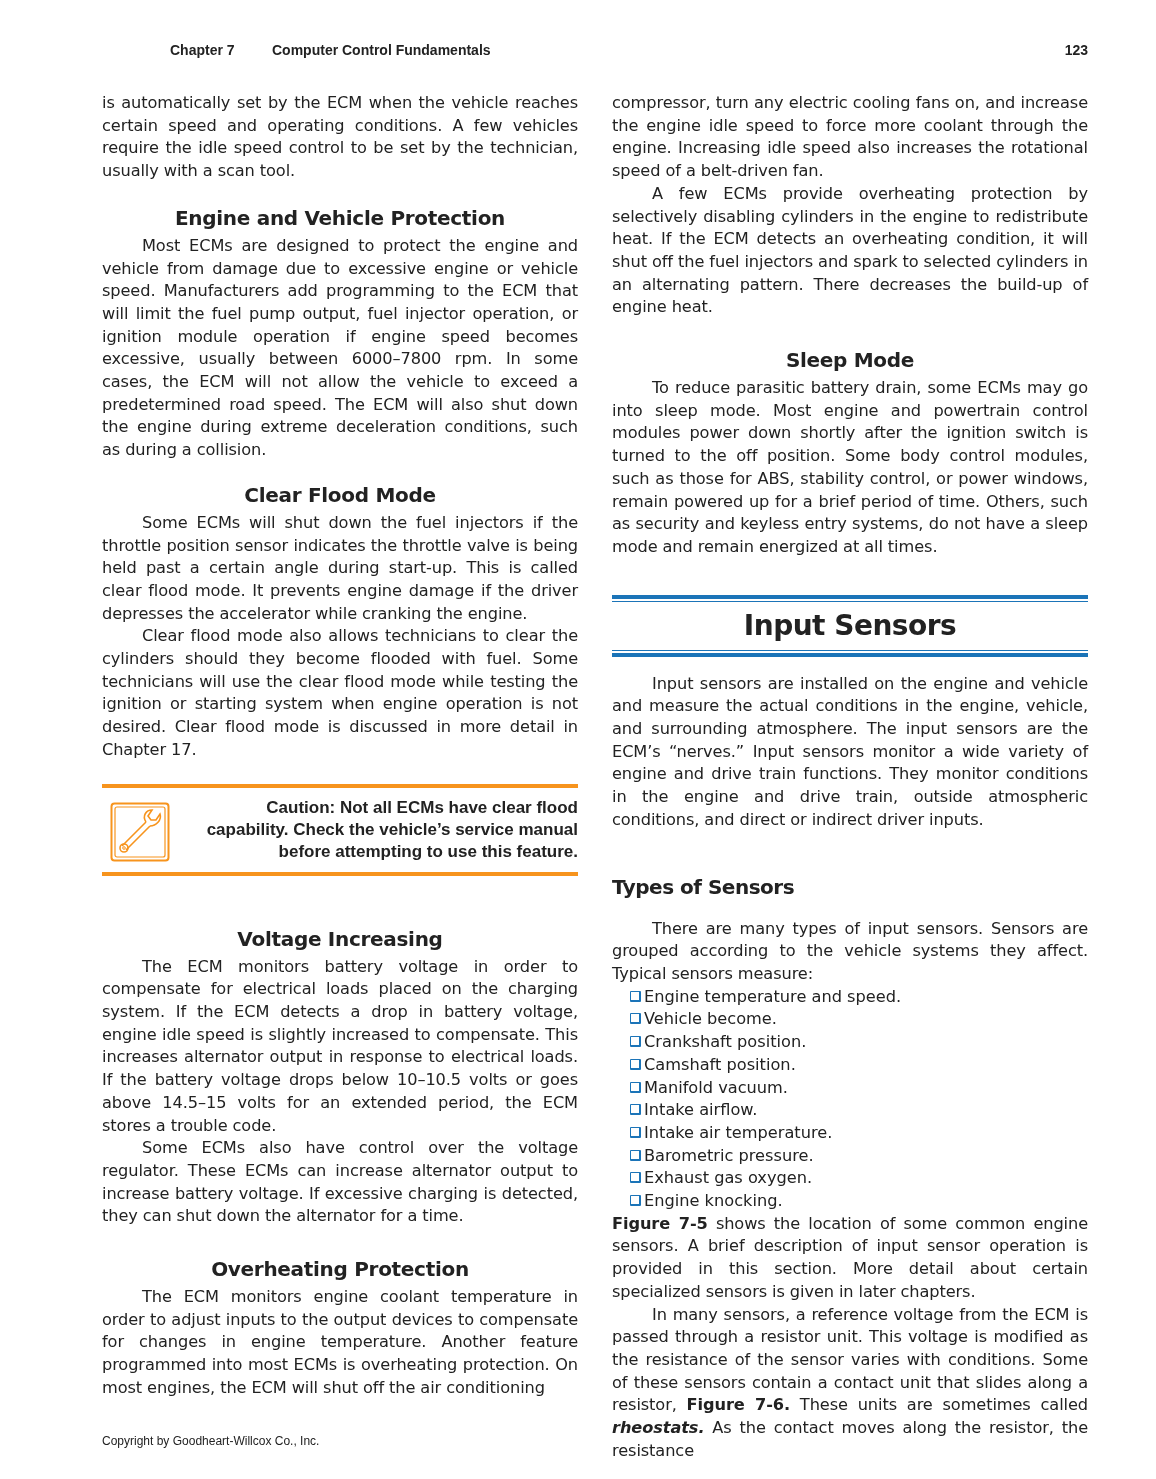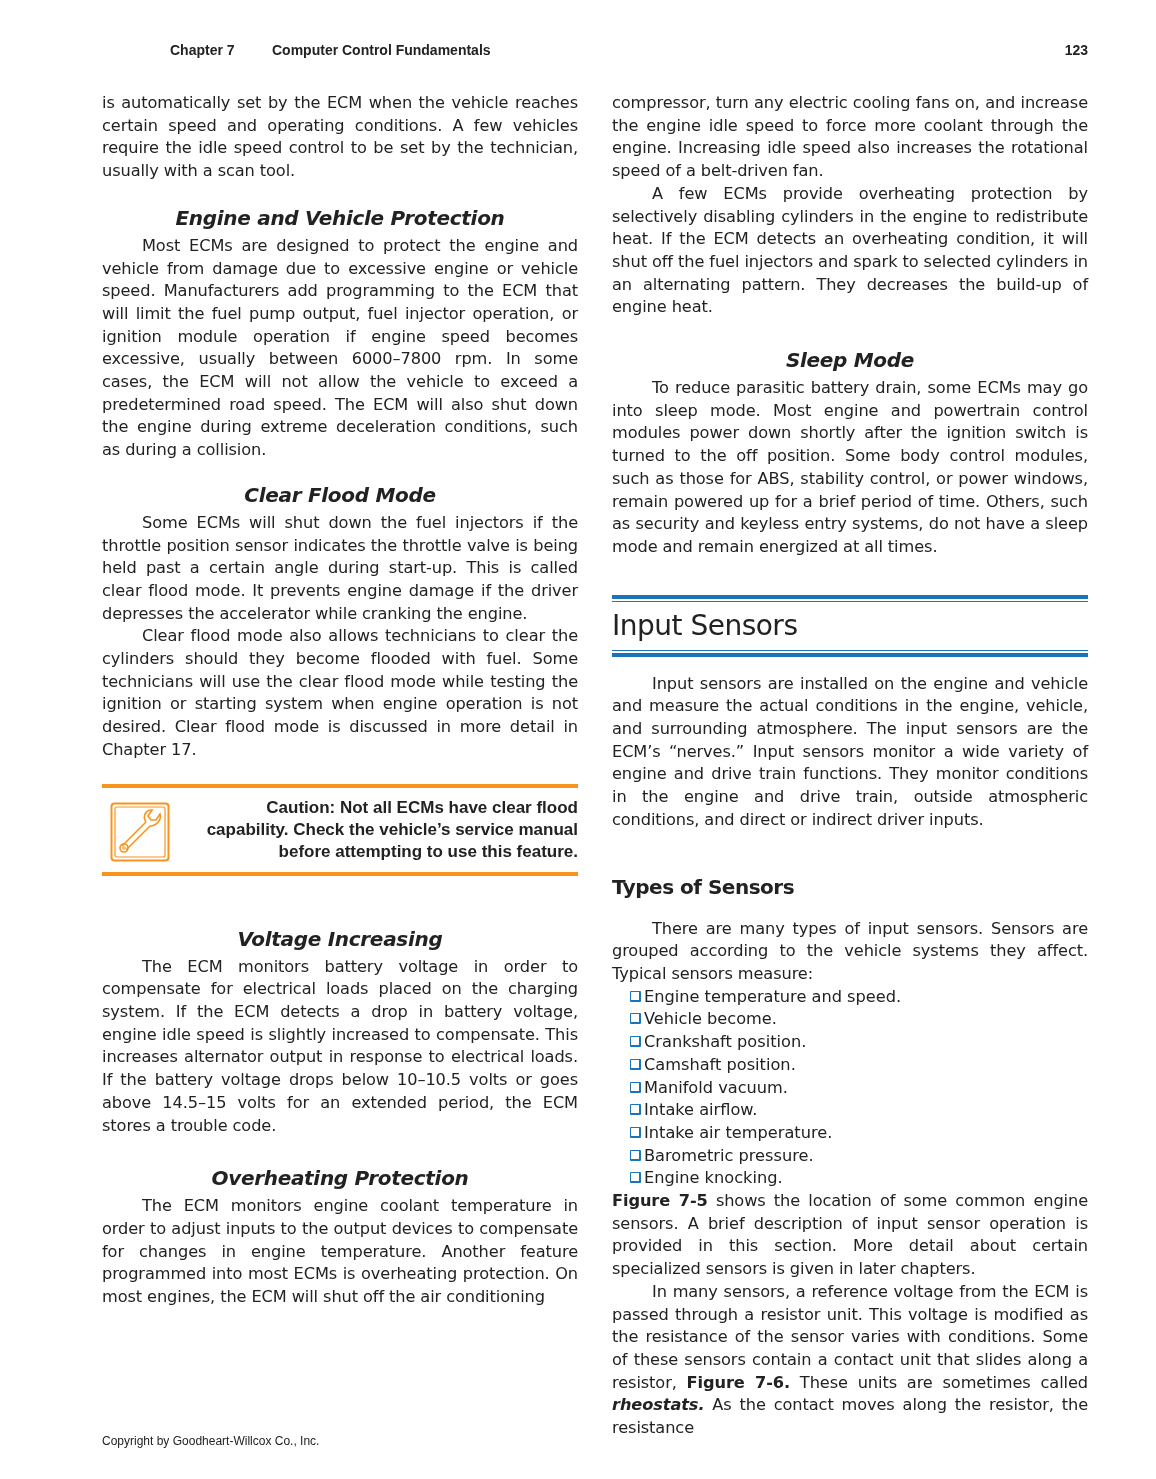--- a/index.html
+++ b/index.html
@@ -8,23 +8,23 @@
   .running-head { position: absolute; top: 42px; left: 170px; right: 68px; height: 20px;
                   font-family: "Liberation Sans", sans-serif; font-weight: bold; font-size: 14px; color: #222; }
   .running-head .chap { position: absolute; left: 0; }
   .running-head .title { position: absolute; left: 102px; }
   .running-head .pageno { position: absolute; right: 0; }
   .col { position: absolute; top: 92px; width: 476px; }
   .col-left { left: 102px; }
   .col-right { left: 612px; }
   p { margin: 0; font-size: 16.2px; line-height: 22.7px; text-align: justify; letter-spacing: -0.1px; }
   p.indent { text-indent: 40px; }
-  h3 { margin: 0; font-size: 20px; font-weight: bold; font-style: italic; text-align: center;
+  h3 { margin: 0; font-size: 20px; font-weight: bold; text-align: center;
        font-family: "DejaVu Sans", sans-serif; color: #222; line-height: 26px; letter-spacing: -0.3px; }
-  h2.major { margin: 0; font-size: 28px; font-weight: normal; text-align: left; line-height: 44px; letter-spacing: -0.5px; }
+  h2.major { margin: 0; font-size: 28px; font-weight: bold; text-align: center; line-height: 44px; letter-spacing: -0.5px; }
   h2.sub { margin: 0; font-size: 20px; font-weight: bold; text-align: left; line-height: 30px; letter-spacing: -0.5px; }
   .rule-double { height: 7px; position: relative; }
   .rule-double .a, .rule-double .b { position: absolute; left: 0; right: 0; background: #1b74b8; }
   .rule-top .a { top: 0; height: 4px; } .rule-top .b { top: 6px; height: 1px; }
   .rule-bot .a { top: 0; height: 1px; } .rule-bot .b { top: 3px; height: 4px; }
   .caution { position: relative; border-top: 4px solid #f7941d; border-bottom: 4px solid #f7941d;
              padding: 9px 0 9px 0; margin-top: 14px; text-align: right; }
   .caution .icon { position: absolute; left: 8px; top: 14px; width: 60px; height: 60px; }
   .caution .text { margin-left: 82px; font-family: "Liberation Sans", sans-serif; font-weight: bold;
                    font-size: 17px; line-height: 22px; color: #222; }
@@ -62,28 +62,29 @@
       <path d="M12 44 L36 20 M16 48 L40 24" stroke="#f7941d" stroke-width="1.6" fill="none"></path>
       <circle cx="14" cy="46" r="4" fill="none" stroke="#f7941d" stroke-width="1.6"></circle>
       <circle cx="14" cy="46" r="1.3" fill="none" stroke="#f7941d" stroke-width="1"></circle>
       <path d="M36 20 C32 14 36 8 42 8 L38 14 L41 18 L46 18 L50 12 C52 18 46 24 40 24" fill="none" stroke="#f7941d" stroke-width="1.6"></path>
     </svg>
     <div class="text">Caution: Not all ECMs have clear flood capability.  Check the vehicle’s service manual before attempting to use this feature.</div>
   </div>
 
   <h3 style="margin-top:50px">Voltage Increasing</h3>
   <p class="indent" style="margin-top:4px">The ECM monitors battery voltage in order to compensate for electrical loads placed on the charging system. If the ECM detects a drop in battery voltage, engine idle speed is slightly increased to compensate. This increases alternator output in response to electrical loads. If the battery voltage drops below 10–10.5 volts or goes above 14.5–15 volts for an extended period, the ECM stores a trouble code.</p>
+  <p class="indent">Some ECMs also have control over the voltage regulator. These ECMs can increase alternator output to increase battery voltage. If excessive charging is detected, they can shut down the alternator for a time.</p>
 
   <h3 style="margin-top:28px">Overheating Protection</h3>
   <p class="indent" style="margin-top:4px">The ECM monitors engine coolant temperature in order to adjust inputs to the output devices to compensate for changes in engine temperature. Another feature programmed into most ECMs is overheating protection. On most engines, the ECM will shut off the air conditioning</p>
 </div>
 
 <div class="col col-right">
   <p>compressor, turn any electric cooling fans on, and increase the engine idle speed to force more coolant through the engine. Increasing idle speed also increases the rotational speed of a belt-driven fan.</p>
-  <p class="indent">A few ECMs provide overheating protection by selectively disabling cylinders in the engine to redistribute heat. If the ECM detects an overheating condition, it will shut off the fuel injectors and spark to selected cylinders in an alternating pattern. They decreases the build-up of engine heat.</p>
+  <p class="indent">A few ECMs provide overheating protection by selectively disabling cylinders in the engine to redistribute heat. If the ECM detects an overheating condition, it will shut off the fuel injectors and spark to selected cylinders in an alternating pattern. There decreases the build-up of engine heat.</p>
 
   <h3 style="margin-top:28px">Sleep Mode</h3>
   <p class="indent" style="margin-top:4px">To reduce parasitic battery drain, some ECMs may go into sleep mode. Most engine and powertrain control modules power down shortly after the ignition switch is turned to the off position. Some body control modules, such as those for ABS, stability control, or power windows, remain powered up for a brief period of time. Others, such as security and keyless entry systems, do not have a sleep mode and remain energized at all times.</p>
 
   <div class="rule-double rule-top" style="margin-top:36px">
       <div class="a"></div>
       <div class="b"></div>
     </div>
   <h2 class="major" style="margin-top:2px">Input Sensors</h2>
   <div class="rule-double rule-bot" style="margin-top:2px">
@@ -96,19 +97,20 @@
   <p class="indent" style="margin-top:16px">There are many types of input sensors. Sensors are grouped according to the vehicle systems they affect. Typical sensors measure:</p>
   <ul class="checklist">
     <li><span class="box-icon"></span><span>Engine temperature and speed.</span></li>
     <li><span class="box-icon"></span><span>Vehicle become.</span></li>
     <li><span class="box-icon"></span><span>Crankshaft position.</span></li>
     <li><span class="box-icon"></span><span>Camshaft position.</span></li>
     <li><span class="box-icon"></span><span>Manifold vacuum.</span></li>
     <li><span class="box-icon"></span><span>Intake airflow.</span></li>
     <li><span class="box-icon"></span><span>Intake air temperature.</span></li>
     <li><span class="box-icon"></span><span>Barometric pressure.</span></li>
+    <li><span class="box-icon"></span><span>Exhaust gas oxygen.</span></li>
     <li><span class="box-icon"></span><span>Engine knocking.</span></li>
   </ul>
   <p><b class="fig">Figure 7-5</b><span> shows the location of some common engine sensors. A brief description of input sensor operation is provided in this section. More detail about certain specialized sensors is given in later chapters.</span></p>
   <p class="indent"><span>In many sensors, a reference voltage from the ECM is passed through a resistor unit. This voltage is modified as the resistance of the sensor varies with conditions. Some of these sensors contain a contact unit that slides along a resistor, </span><b class="fig">Figure 7-6.</b><span> These units are sometimes called </span><b><i>rheostats.</i></b><span> As the contact moves along the resistor, the resistance</span></p>
 </div>
 
 <div class="footer">Copyright by Goodheart-Willcox Co., Inc.</div>
 
 </body></html>

